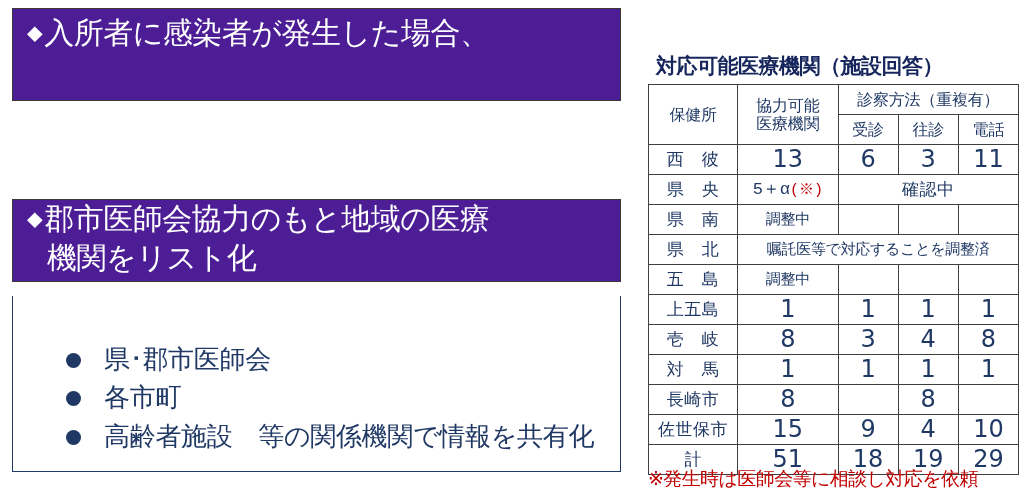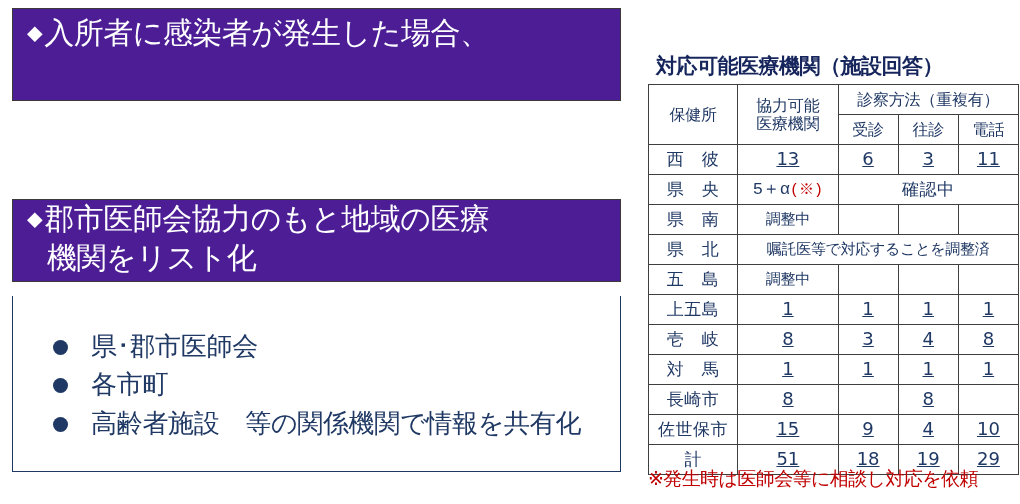--- a/index.html
+++ b/index.html
@@ -82,21 +82,21 @@
     position: absolute;
     box-sizing: border-box;
     left: 12px; top: 296px;
     width: 609px; height: 176px;
     background: #ffffff;
     border: 1px solid #1F3864;
     border-top: none;
   }
   #bullet-list {
     list-style: none;
-    margin: 4px;
+    margin: 17px;
     padding: 27px 0 0 36px;
   }
   #bullet-list li {
     position: relative;
     color: #1F3864;
     font-size: 26px;
     line-height: 1.48;
     padding-left: 38px;
     letter-spacing: -0.3px;
     white-space: pre;
@@ -151,21 +151,21 @@
   }
   #med-table td.lbl {
     letter-spacing: 3px;
     text-indent: 3px;
   }
   #med-table td.lbl.tight { letter-spacing: 0.5px; text-indent: 0; }
   #med-table td.wide-note {
     font-size: 15px;
     letter-spacing: -0.3px;
   }
-  #med-table td.num { letter-spacing: 0; font-size: 18px; text-decoration: underline; }
+  #med-table td.num { letter-spacing: 0; font-size: 24px; }
   #med-table .alpha-cell { letter-spacing: 0; font-size: 17px; font-family: Liberation Mono, monospace; }
   #med-table .alpha-cell .mark { color: #C00000; font-size: 15px; }
   .col-a { width: 89px; }
   .col-b { width: 100px; }
   .col-c { width: 60px; }
   .col-d { width: 60px; }
   .col-e { width: 60px; }
 
   #table-footnote {
     position: absolute;

